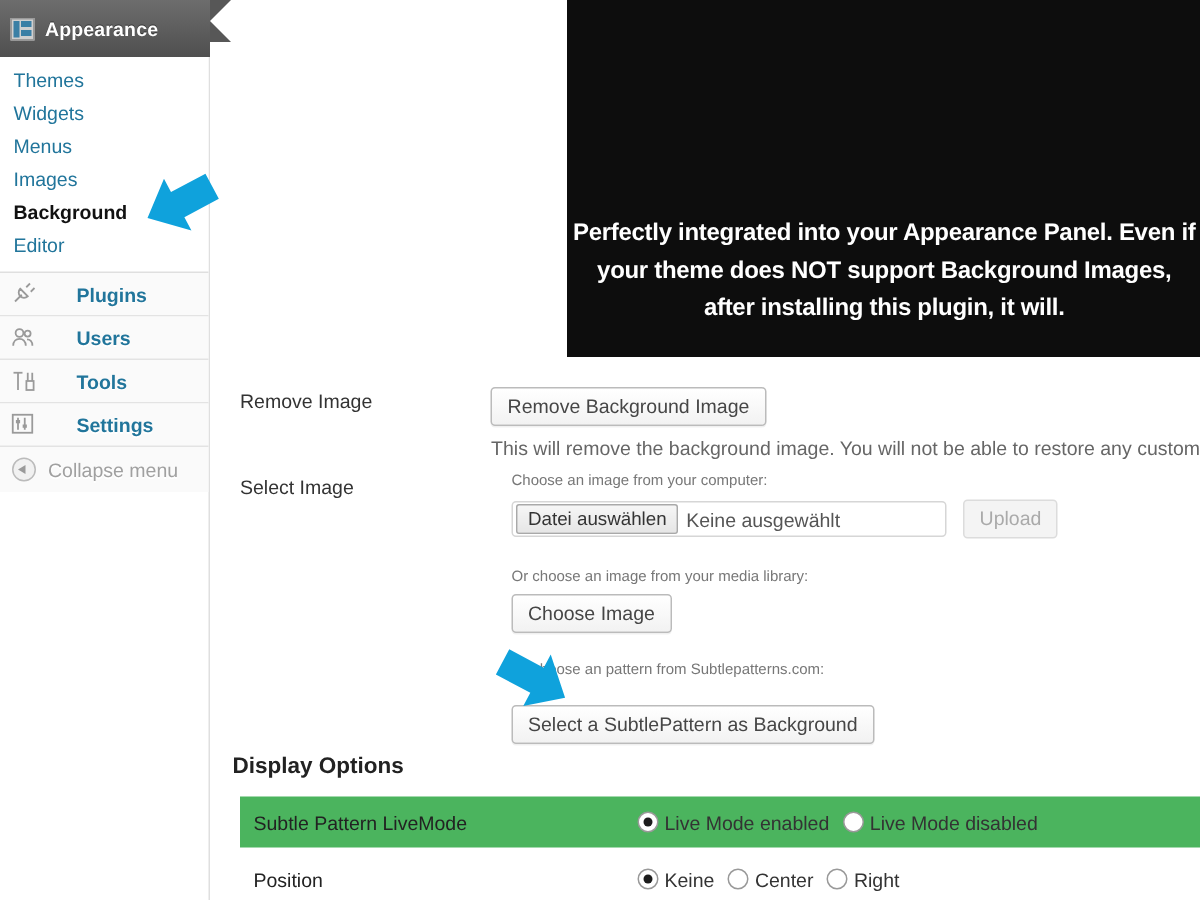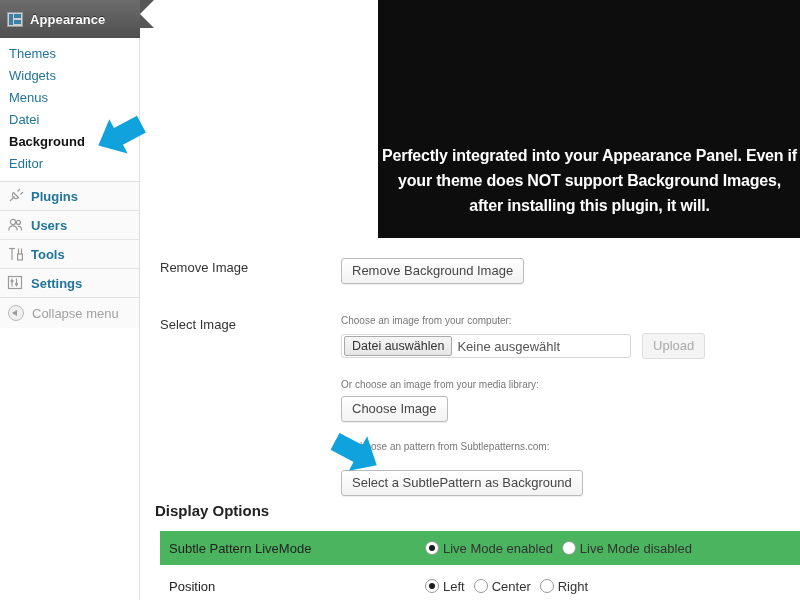--- a/index.html
+++ b/index.html
@@ -107,20 +107,21 @@
 
   .menu-row {
     display: flex;
     align-items: center;
     height: 29px;
     padding-left: 7px;
     box-sizing: border-box;
     border-bottom: 1px solid #e3e3e3;
     background: #fafafa;
     cursor: pointer;
+    gap: 20px;
   }
   .menu-row .m-label {
     margin-left: 7px;
     font-weight: bold;
     font-size: 13px;
     color: #21759b;
     text-shadow: 0 1px 0 #fff;
   }
   .menu-row .m-icon {
     width: 17px;
@@ -350,21 +351,21 @@
   <div class="menu-head">
     <span class="icon-appearance"></span>
     <span class="head-label">Appearance</span>
     <span class="menu-head-arrow"></span>
   </div>
 
   <div class="submenu">
     <a class="submenu-item">Themes</a>
     <a class="submenu-item">Widgets</a>
     <a class="submenu-item">Menus</a>
-    <a class="submenu-item">Datei</a>
+    <a class="submenu-item">Images</a>
     <a class="submenu-item active">Background</a>
     <a class="submenu-item">Editor</a>
   </div>
 
   <div class="menu-row">
     <span class="m-icon">
       <svg width="17" height="16" viewBox="0 0 17 16">
           <g fill="none" stroke="#8a8a8a" stroke-width="1.2">
         <path d="M3 13 L7.5 8.5"></path>
             <path d="M6.5 4.5 L11.5 9.5 A3.5 3.5 0 0 1 6.5 4.5 Z"></path>
@@ -429,20 +430,21 @@
 <div id="content">
 
   <div id="banner">
     <div class="banner-text">Perfectly integrated into your Appearance Panel. Even if your theme does NOT support Background Images, after installing this plugin, it will.</div>
   </div>
 
   <div class="row" style="left:0; top:258px; width:659px;">
     <div class="row-label">Remove Image</div>
     <div class="row-field">
       <button class="btn">Remove Background Image</button>
+      <div class="help-text">This will remove the background image. You will not be able to restore any custom</div>
     </div>
   </div>
 
   <div class="row" style="left:0; top:315px; width:659px;">
     <div class="row-label">Select Image</div>
     <div class="row-field">
 
       <div class="field-caption">Choose an image from your computer:</div>
 
       <div style="margin-top:7px; display:flex; align-items:center;">
@@ -474,21 +476,21 @@
       <span class="radio-label">Live Mode enabled</span>
       <span class="radio"></span>
       <span class="radio-label">Live Mode disabled</span>
     </div>
   </div>
 
   <div class="opt-row" style="top:571px; height:30px; width:640px;">
     <div class="opt-label">Position</div>
     <div class="opt-value">
       <span class="radio checked"></span>
-      <span class="radio-label">Left</span>
+      <span class="radio-label">Keine</span>
       <span class="radio"></span>
       <span class="radio-label">Center</span>
       <span class="radio"></span>
       <span class="radio-label">Right</span>
     </div>
   </div>
 
 </div>
 
 <div class="pointer" style="left:92px; top:112px;">

